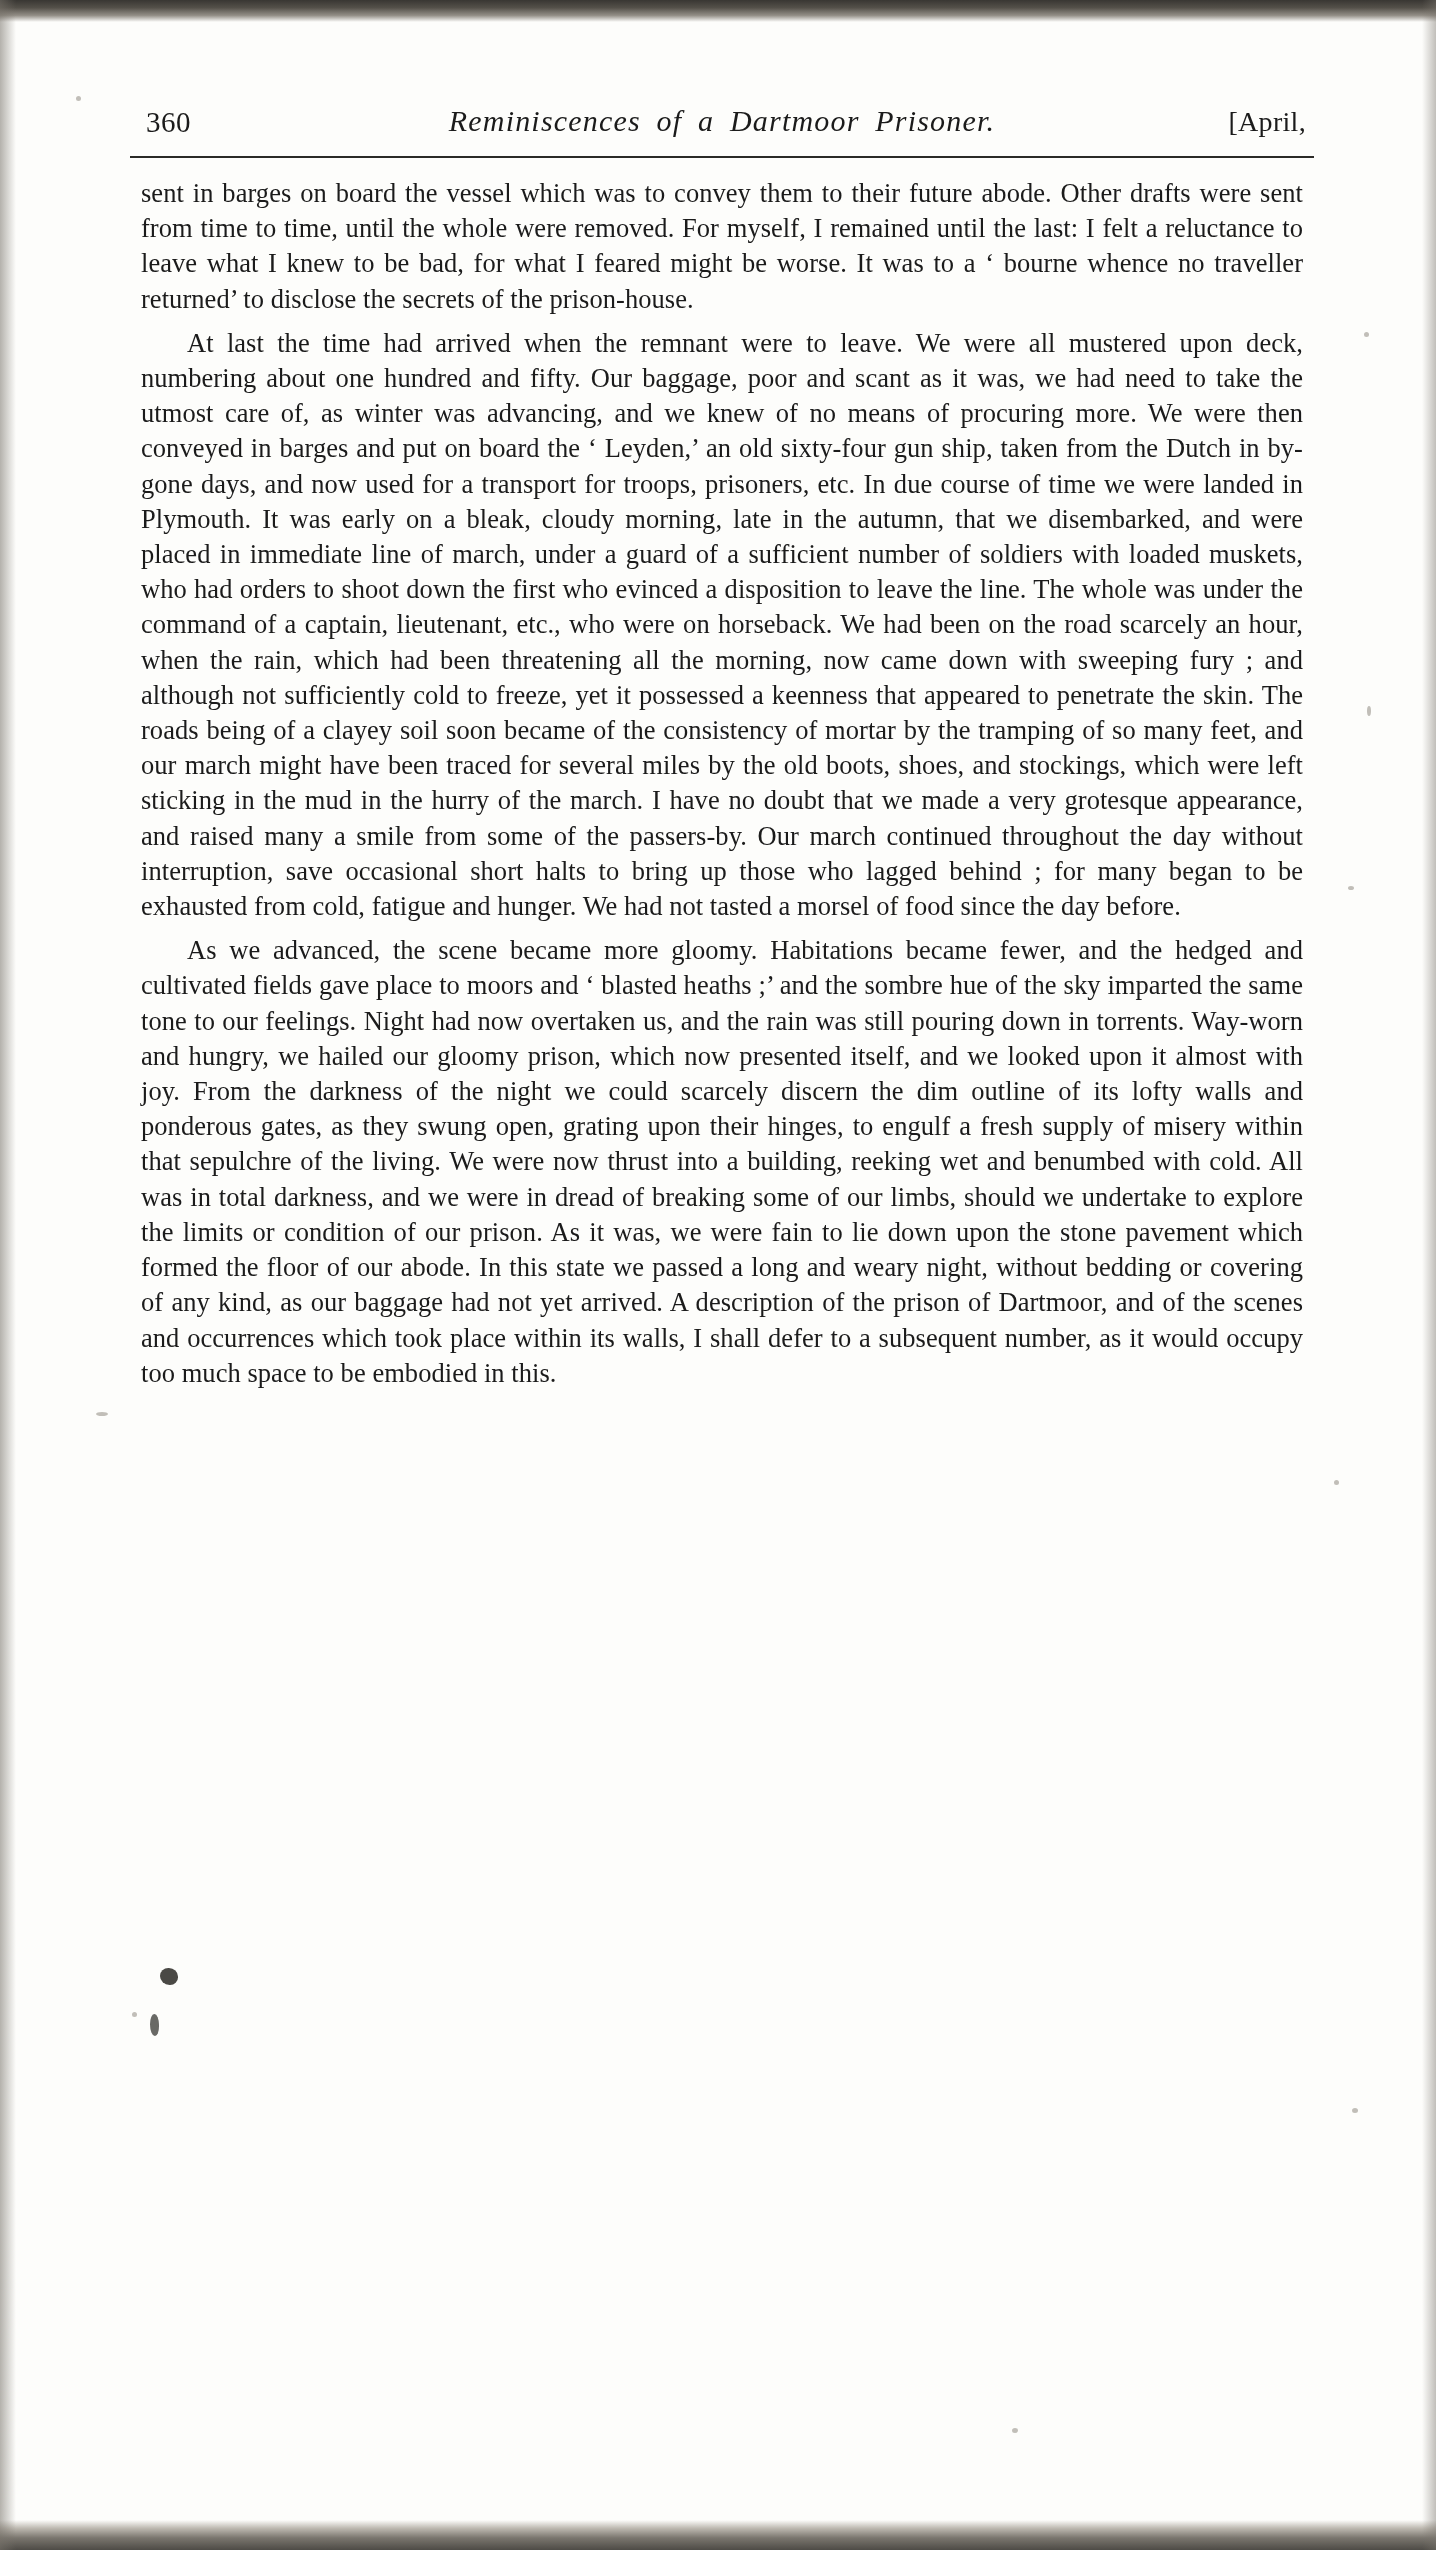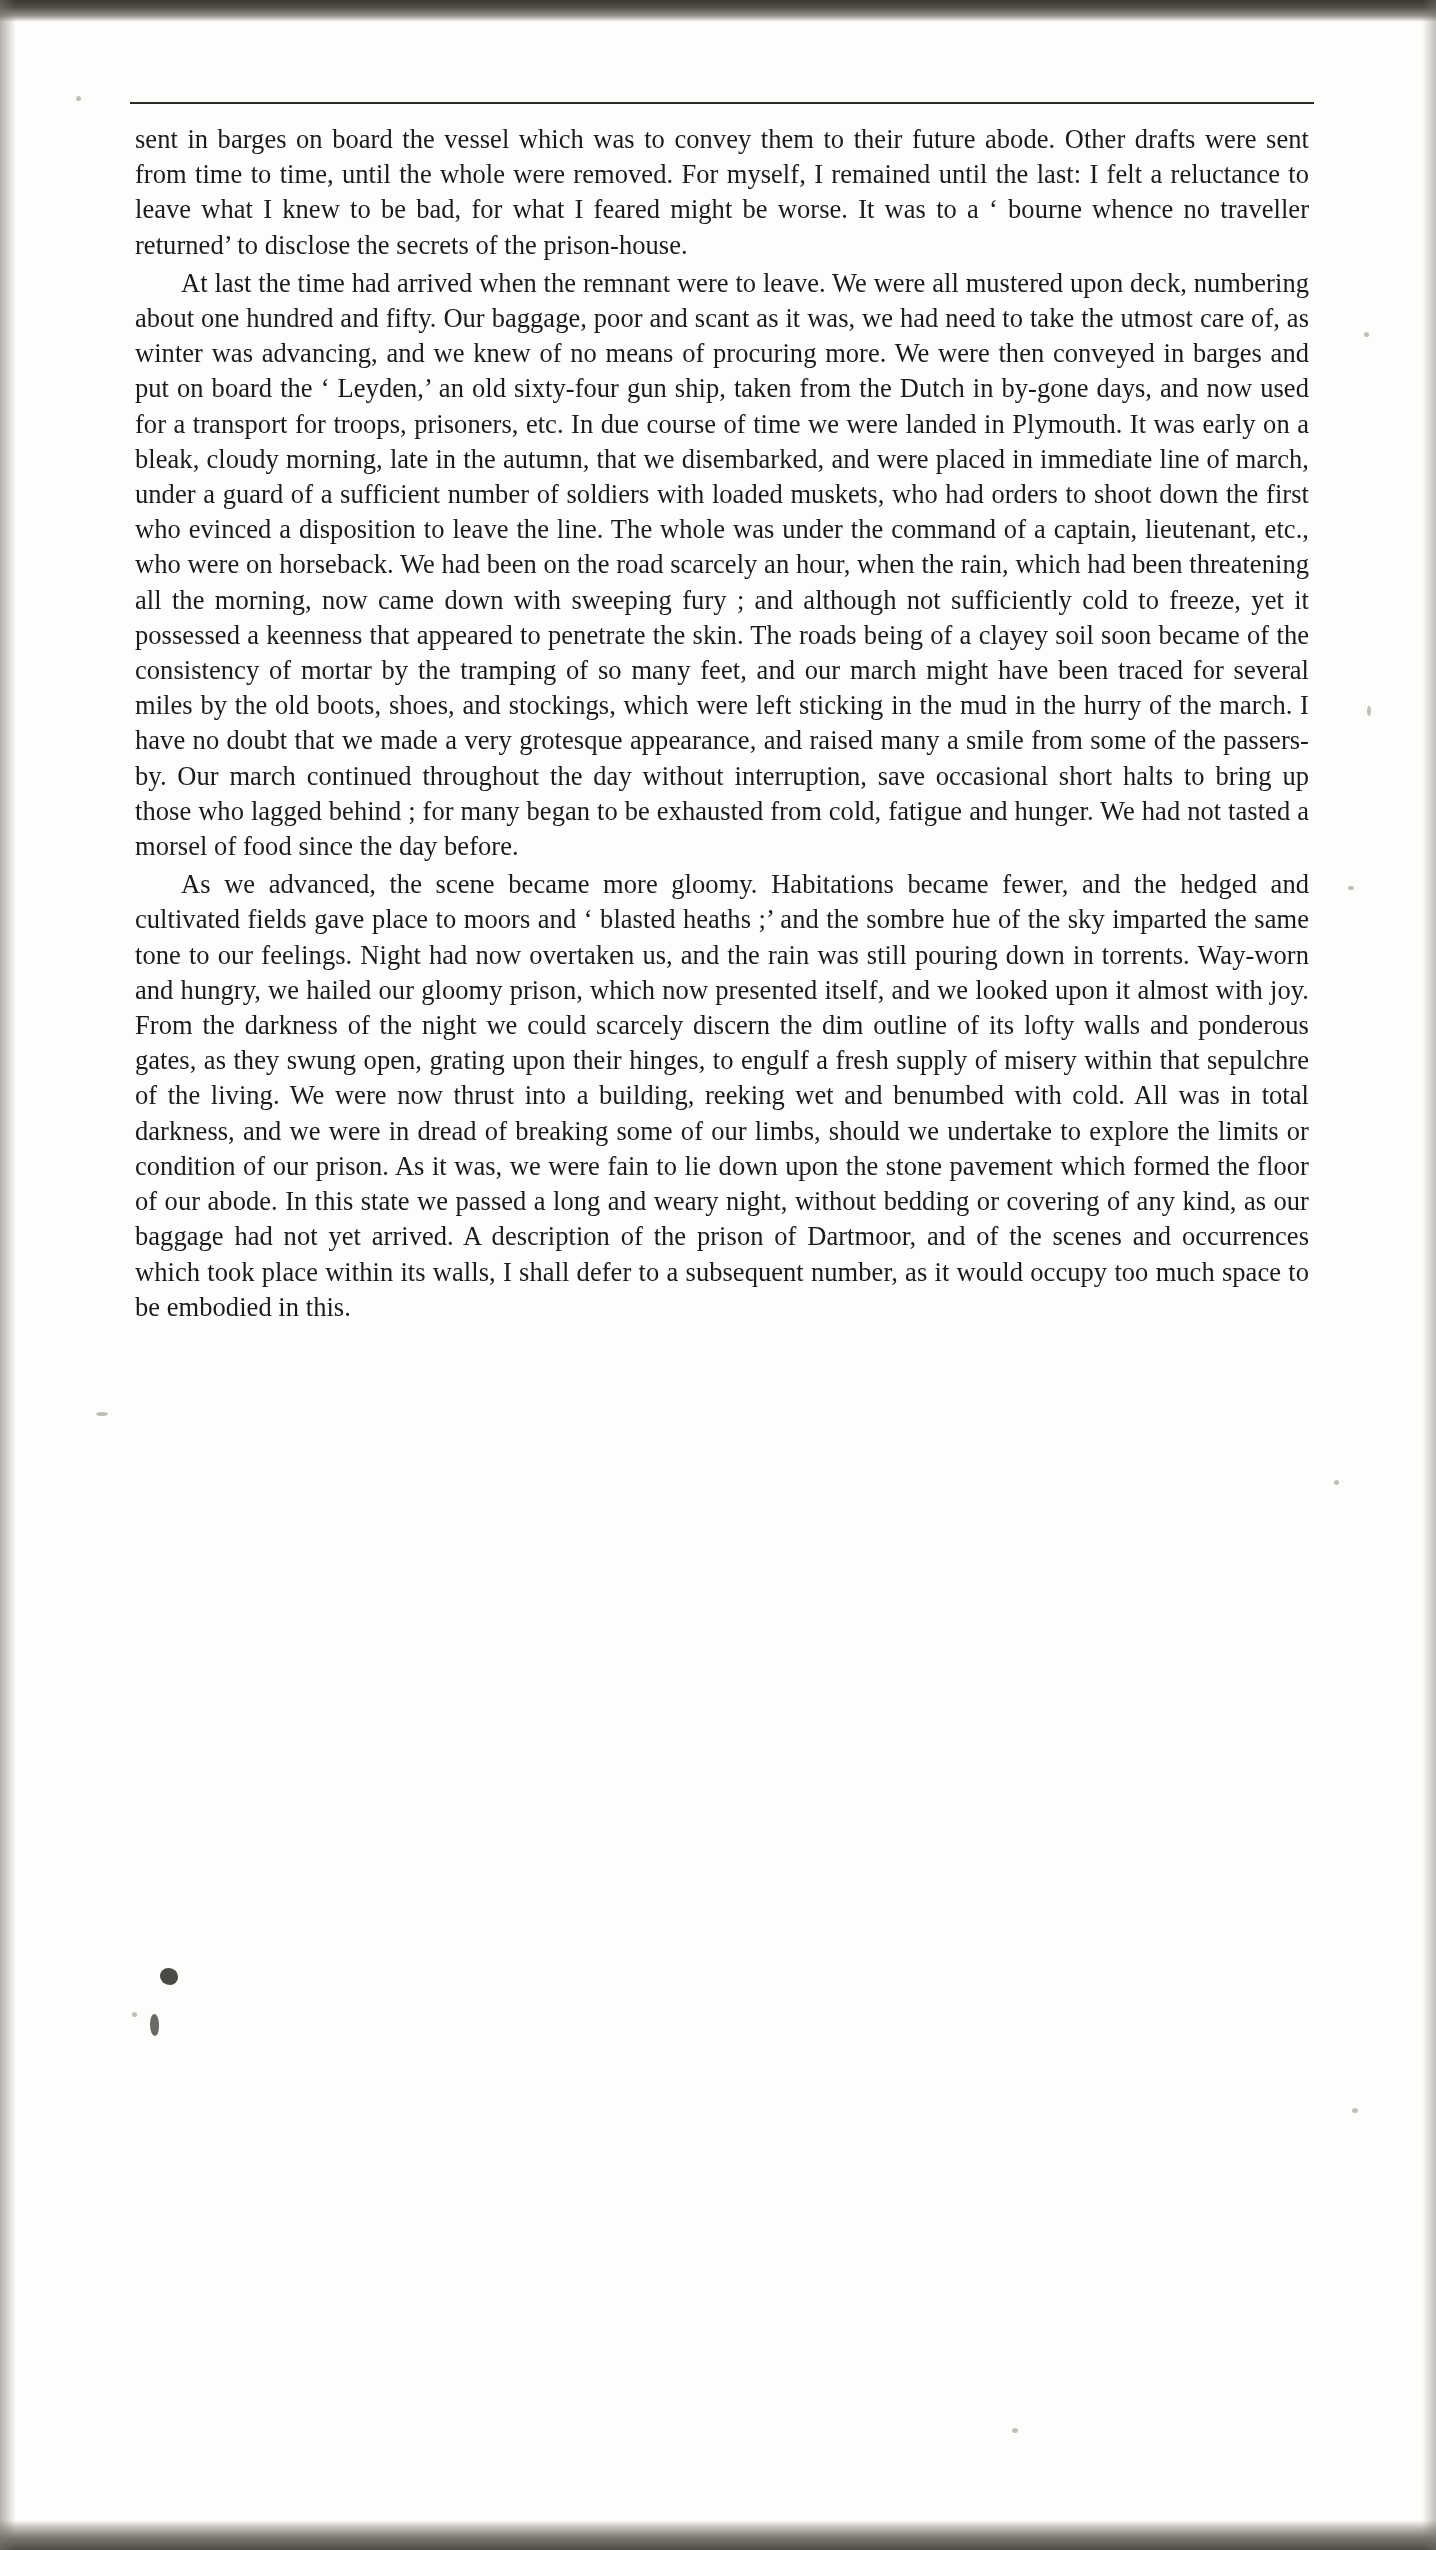--- a/index.html
+++ b/index.html
@@ -97,21 +97,21 @@
   .body-text {
     margin-top: 18px;
     font-size: 26.5px;
     line-height: 35.2px;
     text-align: justify;
     text-justify: inter-word;
     letter-spacing: .05px;
     padding: 0 4px;
   }
   .body-text p {
-    margin: 3px;
+    margin: 9px;
     text-indent: 46px;
   }
   .body-text p.first {
     text-indent: 0;
   }
 
   
   .speck {
     position: absolute;
     background: #8f8a82;
@@ -141,20 +141,25 @@
 <div class="speck" style="left:96px;  top:1412px; width:12px; height:4px;"></div>
 <div class="speck" style="left:1334px; top:1480px; width:5px; height:5px;"></div>
 <div class="speck" style="left:132px; top:2012px; width:5px; height:5px;"></div>
 <div class="speck" style="left:1352px; top:2108px; width:6px; height:5px;"></div>
 <div class="speck" style="left:1012px; top:2428px; width:6px; height:5px;"></div>
 <div class="ink-blob" style="left:160px; top:1968px; width:18px; height:17px;"></div>
 <div class="ink-blob" style="left:150px; top:2014px; width:9px; height:22px; opacity:.7;"></div>
 
 <div class="page-inner">
 
+  <div class="running-head">
+    <div class="folio">360</div>
+    <div class="head-title">Reminiscences of a Dartmoor Prisoner.</div>
+    <div class="head-month">[April,</div>
+  </div>
 
   <div class="rule"></div>
 
   <div class="body-text">
     <p class="first">sent in barges on board the vessel which was to convey them to their future abode.   Other drafts were sent from time to time, until the whole were removed.   For myself, I remained until the last: I felt a reluctance to leave what I knew to be bad, for what I feared might be worse. It was to a ‘ bourne whence no traveller returned’ to disclose the secrets of the prison-house.</p>
     <p>At last the time had arrived when the remnant were to leave.   We were all mustered upon deck, numbering about one hundred and fifty. Our baggage, poor and scant as it was, we had need to take the utmost care of, as winter was advancing, and we knew of no means of procuring more.   We were then conveyed in barges and put on board the ‘ Leyden,’ an old sixty-four gun ship, taken from the Dutch in by-gone days, and now used for a transport for troops, prisoners, etc.   In due course of time we were landed in Plymouth.   It was early on a bleak, cloudy morning, late in the autumn, that we disembarked, and were placed in immediate line of march, under a guard of a sufficient number of soldiers with loaded muskets, who had orders to shoot down the first who evinced a disposition to leave the line.   The whole was under the command of a captain, lieutenant, etc., who were on horseback.   We had been on the road scarcely an hour, when the rain, which had been threatening all the morning, now came down with sweeping fury ; and although not sufficiently cold to freeze, yet it possessed a keenness that appeared to penetrate the skin.   The roads being of a clayey soil soon became of the consistency of mortar by the tramping of so many feet, and our march might have been traced for several miles by the old boots, shoes, and stockings, which were left sticking in the mud in the hurry of the march.   I have no doubt that we made a very grotesque appearance, and raised many a smile from some of the passers-by.   Our march continued throughout the day without interruption, save occasional short halts to bring up those who lagged behind ; for many began to be exhausted from cold, fatigue and hunger.   We had not tasted a morsel of food since the day before.</p>
     <p>As we advanced, the scene became more gloomy.   Habitations became fewer, and the hedged and cultivated fields gave place to moors and ‘ blasted heaths ;’ and the sombre hue of the sky imparted the same tone to our feelings.   Night had now overtaken us, and the rain was still pouring down in torrents.   Way-worn and hungry, we hailed our gloomy prison, which now presented itself, and we looked upon it almost with joy.   From the darkness of the night we could scarcely discern the dim outline of its lofty walls and ponderous gates, as they swung open, grating upon their hinges, to engulf a fresh supply of misery within that sepulchre of the living.   We were now thrust into a building, reeking wet and benumbed with cold.   All was in total darkness, and we were in dread of breaking some of our limbs, should we undertake to explore the limits or condition of our prison.   As it was, we were fain to lie down upon the stone pavement which formed the floor of our abode. In this state we passed a long and weary night, without bedding or covering of any kind, as our baggage had not yet arrived.   A description of the prison of Dartmoor, and of the scenes and occurrences which took place within its walls, I shall defer to a subsequent number, as it would occupy too much space to be embodied in this.</p>
   </div>
 
 </div>

